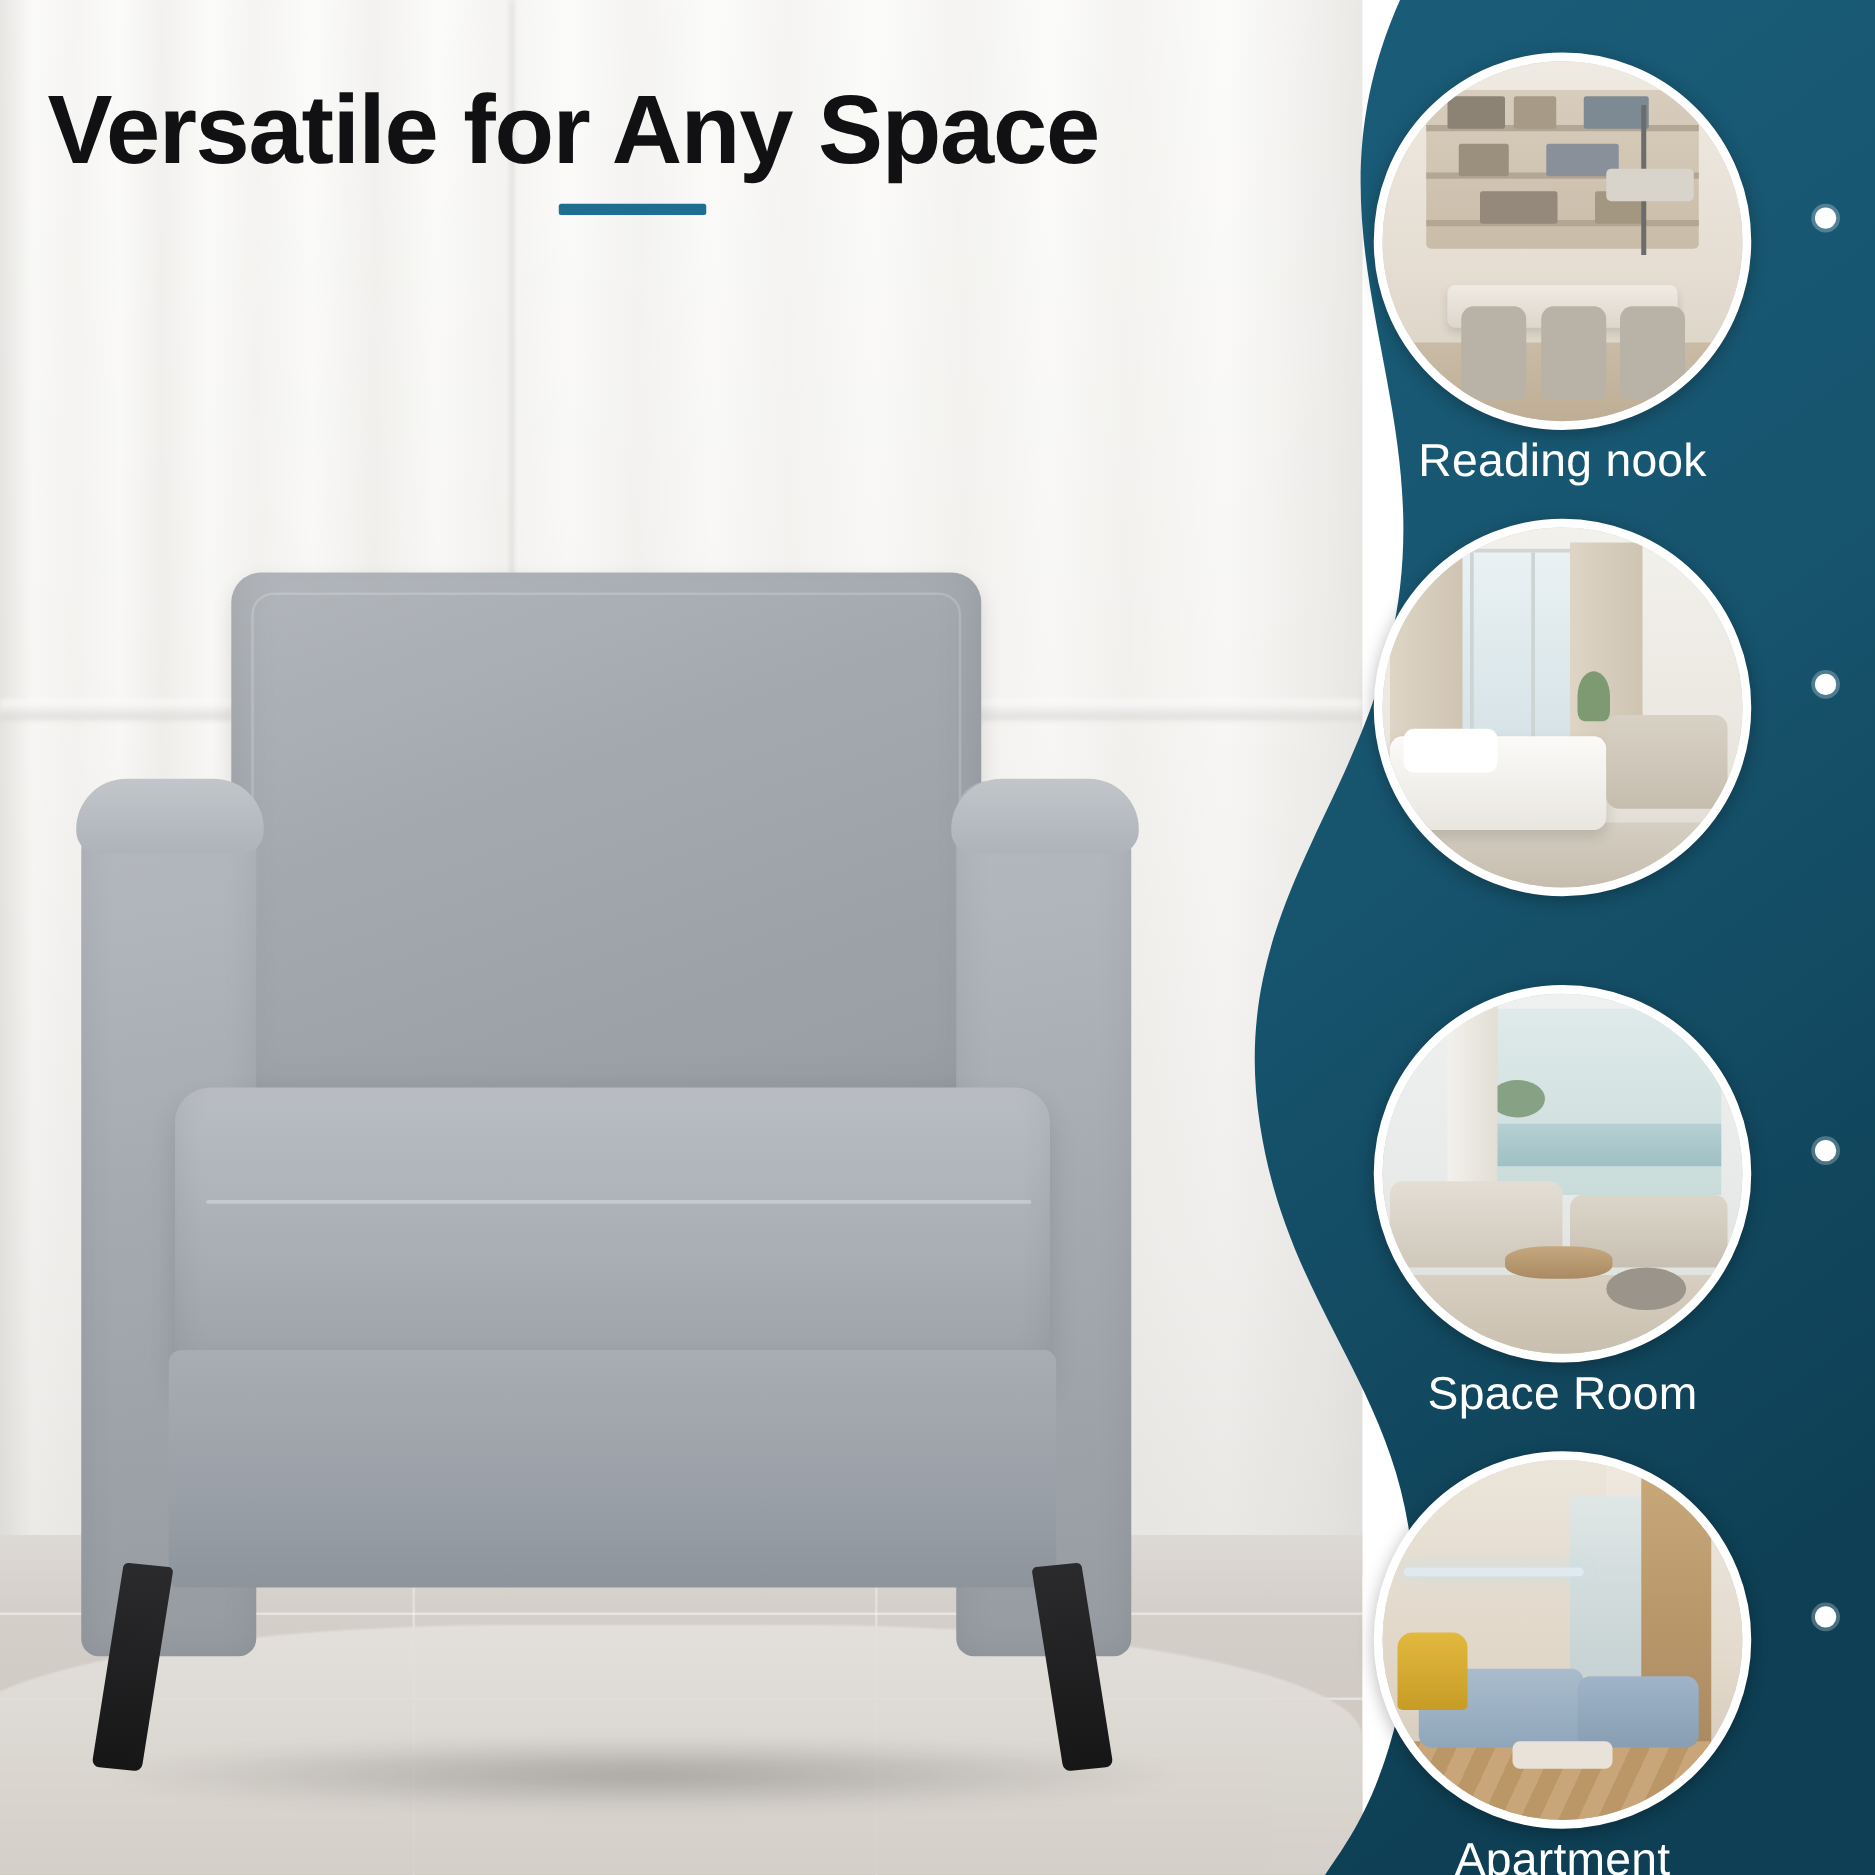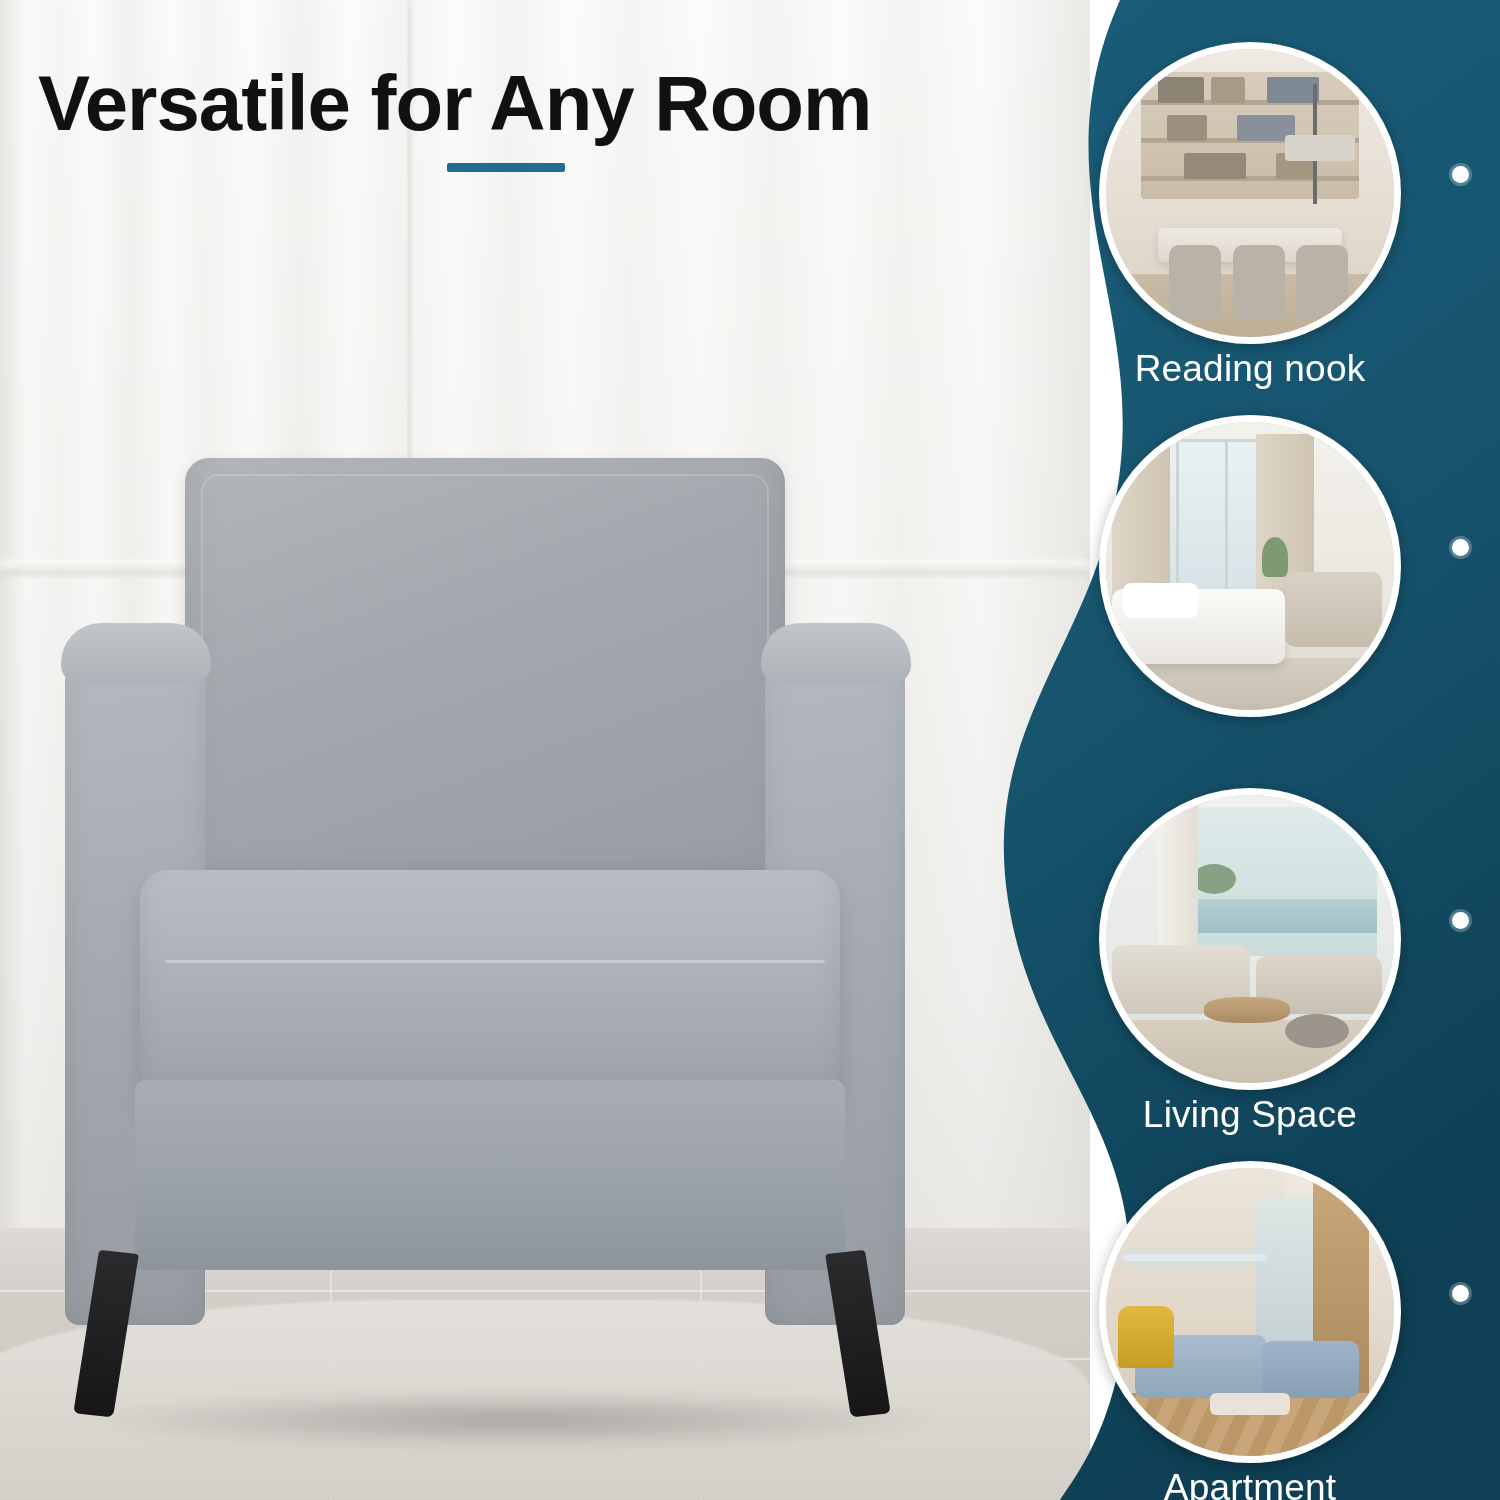--- a/index.html
+++ b/index.html
@@ -214,21 +214,21 @@
       <div class="arm-top left"></div>
       <div class="arm-top right"></div>
       <div class="seat"></div>
       <div class="seat-line"></div>
       <div class="skirt"></div>
       <div class="leg l"></div>
       <div class="leg r"></div>
     </div>
   </div>
 
-  <div class="headline">Versatile for Any Room</div>
+  <div class="headline">Versatile for Any Space</div>
   <div class="headline-rule"></div>
 
   <div class="panel">
     <div class="panel-bg">
       <svg viewBox="0 0 500 1500" preserveAspectRatio="none" aria-hidden="true">
         <defs>
           <linearGradient id="pg" x1="0" y1="0" x2="0.25" y2="1">
             <stop offset="0%" stop-color="#1a5d79"></stop>
             <stop offset="45%" stop-color="#17556f"></stop>
             <stop offset="100%" stop-color="#0e3f54"></stop>
@@ -294,21 +294,21 @@
             <div class="s-el lr-water"></div>
             <div class="s-el lr-tree"></div>
             <div class="s-el lr-curtain"></div>
             <div class="s-el lr-floor"></div>
             <div class="s-el lr-sofa"></div>
             <div class="s-el lr-sofa2"></div>
             <div class="s-el lr-coffee"></div>
             <div class="s-el lr-pouf"></div>
           </div>
         </div>
-        <div class="caption">Living Space</div>
+        <div class="caption">Space Room</div>
         <div class="dot" style="left:432px;top:124px;"></div>
       </div>
 
       <div class="card" style="left:20px;top:1161px;">
         <div class="thumb">
           <div class="scene ap-bg">
             <div class="s-el ap-wall"></div>
             <div class="s-el ap-window"></div>
             <div class="s-el ap-col"></div>
             <div class="s-el ap-strip"></div>

